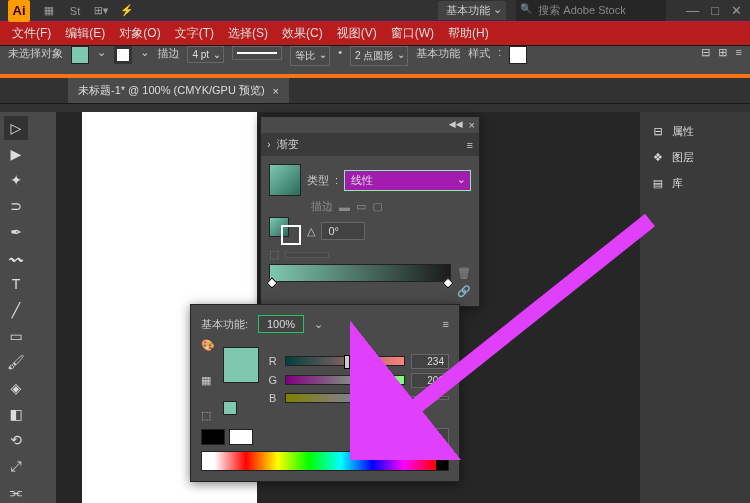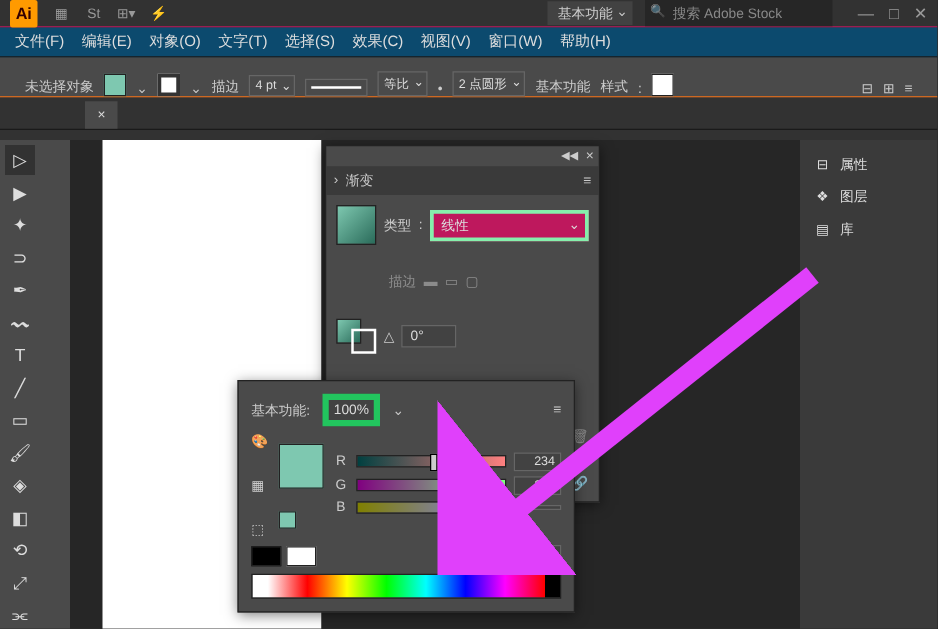--- a/index.html
+++ b/index.html
@@ -8,54 +8,54 @@
 .ai-logo { width: 22px; height: 22px; background: #ff9a00; color: #330000; font-weight: bold; font-size: 13px; display: flex; align-items: center; justify-content: center; border-radius: 2px; margin-right: 10px; }
 .titlebar-icons { display: flex; gap: 8px; align-items: center; }
 .tb-icon { width: 18px; height: 18px; display: flex; align-items: center; justify-content: center; color: #999; }
 .titlebar-right { margin-left: auto; display: flex; align-items: center; gap: 10px; }
 .workspace-select { background: #424242; padding: 2px 16px 2px 8px; color: #ccc; position: relative; }
 .workspace-select::after { content: "⌄"; position: absolute; right: 4px; }
 .search-box { background: #262626; padding: 3px 8px 3px 22px; color: #888; width: 150px; position: relative; }
 .search-box::before { content: "🔍"; position: absolute; left: 4px; font-size: 10px; opacity: 0.6; }
 .win-controls { display: flex; gap: 12px; margin-left: 10px; }
 .win-btn { color: #999; font-size: 13px; }
-.menubar { height: 24px; background: #0c4a6e; display: flex; align-items: center; padding: 0 6px; gap: 2px; border-bottom: 1px solid #1a1a1a; }
+.menubar { height: 24px; background: #b91c1c; display: flex; align-items: center; padding: 0 6px; gap: 2px; border-bottom: 1px solid #1a1a1a; }
 .menu-item { padding: 3px 6px; color: #ddd; font-size: 12px; }
-.control-bar { height: 32px; background: #4a4a4a; border-bottom: 1px solid #f97316; display: flex; align-items: flex-end; padding: 0 20px; gap: 8px; font-size: 11px; }
+.control-bar { height: 32px; background: #4a4a4a; border-bottom: 4px solid #f97316; display: flex; align-items: flex-start; padding: 0 8px; gap: 8px; font-size: 11px; }
 .swatch { width: 18px; height: 18px; background: #7EC8B0; border: 1px solid #222; }
 .swatch.white { background: #fff; }
 .cb-dropdown { background: #4a4a4a; border: 1px solid #666; padding: 2px 14px 2px 4px; color: #ddd; position: relative; font-size: 10px; }
 .cb-dropdown::after { content: "⌄"; position: absolute; right: 2px; }
 .line-preview { width: 50px; height: 14px; background: #4a4a4a; border: 1px solid #666; position: relative; }
 .line-preview::before { content: ""; position: absolute; left: 4px; right: 4px; top: 50%; height: 2px; background: #fff; transform: translateY(-50%); }
 .tab-bar { height: 26px; background: #323232; display: flex; align-items: flex-end; padding-left: 68px; border-bottom: 1px solid #1a1a1a; }
 .doc-tab { background: #4a4a4a; padding: 5px 10px; color: #ddd; font-size: 11px; display: flex; align-items: center; gap: 8px; }
 .main { position: absolute; top: 112px; left: 0; right: 0; bottom: 0; display: flex; }
 .toolbox { width: 56px; background: #4a4a4a; padding: 4px; display: flex; flex-wrap: wrap; gap: 2px; align-content: flex-start; }
 .tool { width: 24px; height: 24px; display: flex; align-items: center; justify-content: center; color: #ddd; font-size: 14px; }
 .tool.sel { background: #323232; }
 .canvas { flex: 1; background: #262626; position: relative; }
 .artboard { position: absolute; left: 26px; top: 0; width: 175px; height: 100%; background: #fff; }
 .right-panels { width: 110px; background: #3a3a3a; padding: 6px; }
 .panel-item { display: flex; align-items: center; gap: 6px; padding: 5px 4px; color: #ddd; }
 .panel-icon { width: 16px; height: 16px; display: flex; align-items: center; justify-content: center; }
 .gradient-panel { position: absolute; left: 260px; top: 116px; width: 220px; background: #4a4a4a; border: 1px solid #222; box-shadow: 0 2px 10px rgba(0,0,0,0.5); }
 .panel-header { display: flex; align-items: center; padding: 4px 6px; background: #3a3a3a; font-size: 11px; gap: 6px; }
 .panel-header .expand { margin-top: -2px; }
-.panel-body { padding: 8px; display: flex; flex-direction: column; gap: 22px; }
+.panel-body { padding: 8px; display: flex; flex-direction: column; gap: 3px; }
 .panel-row { display: flex; align-items: center; gap: 6px; }
 .grad-preview { width: 32px; height: 32px; background: linear-gradient(135deg, #7EC8B0, #2a6b5a); border: 1px solid #222; }
-.type-select { flex: 1; background: #be185d; border: 3px solid #86efac; padding: 2px 2px 2px 6px; color: #ddd; position: relative; }
+.type-select { flex: 1; background: #a21caf; border: 1px solid #86efac; padding: 2px 2px 2px 6px; color: #ddd; position: relative; }
 .type-select::after { content: "⌄"; position: absolute; right: 4px; }
 .angle-input { background: #424242; border: 1px solid #666; padding: 2px 6px; width: 44px; color: #ddd; }
 .grad-slider { height: 18px; background: linear-gradient(90deg, #7EC8B0, #1a1a1a); border: 1px solid #222; position: relative; flex: 1; }
 .grad-stop { position: absolute; bottom: -6px; width: 8px; height: 8px; background: #fff; border: 1px solid #000; transform: rotate(45deg); }
 .color-panel { position: absolute; left: 190px; top: 304px; width: 270px; background: #4a4a4a; border: 1px solid #222; box-shadow: 0 2px 10px rgba(0,0,0,0.5); padding: 10px; }
 .cp-row { display: flex; align-items: center; gap: 8px; margin-bottom: 6px; }
-.opacity-input { background: #424242; border: 5px solid #22c55e; padding: 2px 4px; width: 46px; color: #ddd; text-align: center; }
+.opacity-input { background: #424242; border: 1px solid #22c55e; padding: 2px 4px; width: 46px; color: #ddd; text-align: center; }
 .rgb-row { display: flex; align-items: center; gap: 6px; margin-bottom: 4px; }
 .rgb-label { width: 12px; text-align: center; color: #ccc; }
 .rgb-slider { flex: 1; height: 10px; border: 1px solid #222; position: relative; }
 .rgb-slider.r { background: linear-gradient(90deg, #004040, #ff8080); }
 .rgb-slider.g { background: linear-gradient(90deg, #800080, #80ff80); }
 .rgb-slider.b { background: linear-gradient(90deg, #808000, #8080ff); }
 .rgb-thumb { position: absolute; top: -2px; width: 6px; height: 14px; background: #ccc; border: 1px solid #000; }
 .rgb-val { width: 38px; background: #424242; border: 1px solid #666; padding: 1px 4px; color: #ddd; text-align: right; font-size: 10px; }
 .hex-row { display: flex; align-items: center; gap: 4px; margin: 6px 0; }
 .hex-swatch { width: 24px; height: 16px; border: 1px solid #222; }
@@ -115,20 +115,21 @@
   <span>样式</span>
   <span>:</span>
   <div class="swatch white"></div>
   <span style="margin-left:auto">⊟</span>
   <span>⊞</span>
   <span>≡</span>
 </div>
 
 <div class="tab-bar">
   <div class="doc-tab">
+    <span>未标题-1* @ 100% (CMYK/GPU 预览)</span>
     <span>×</span>
   </div>
 </div>
 
 <div class="main">
   <div class="toolbox">
     <div class="tool sel">▷</div>
     <div class="tool">▶</div>
     <div class="tool">✦</div>
     <div class="tool">⊃</div>

